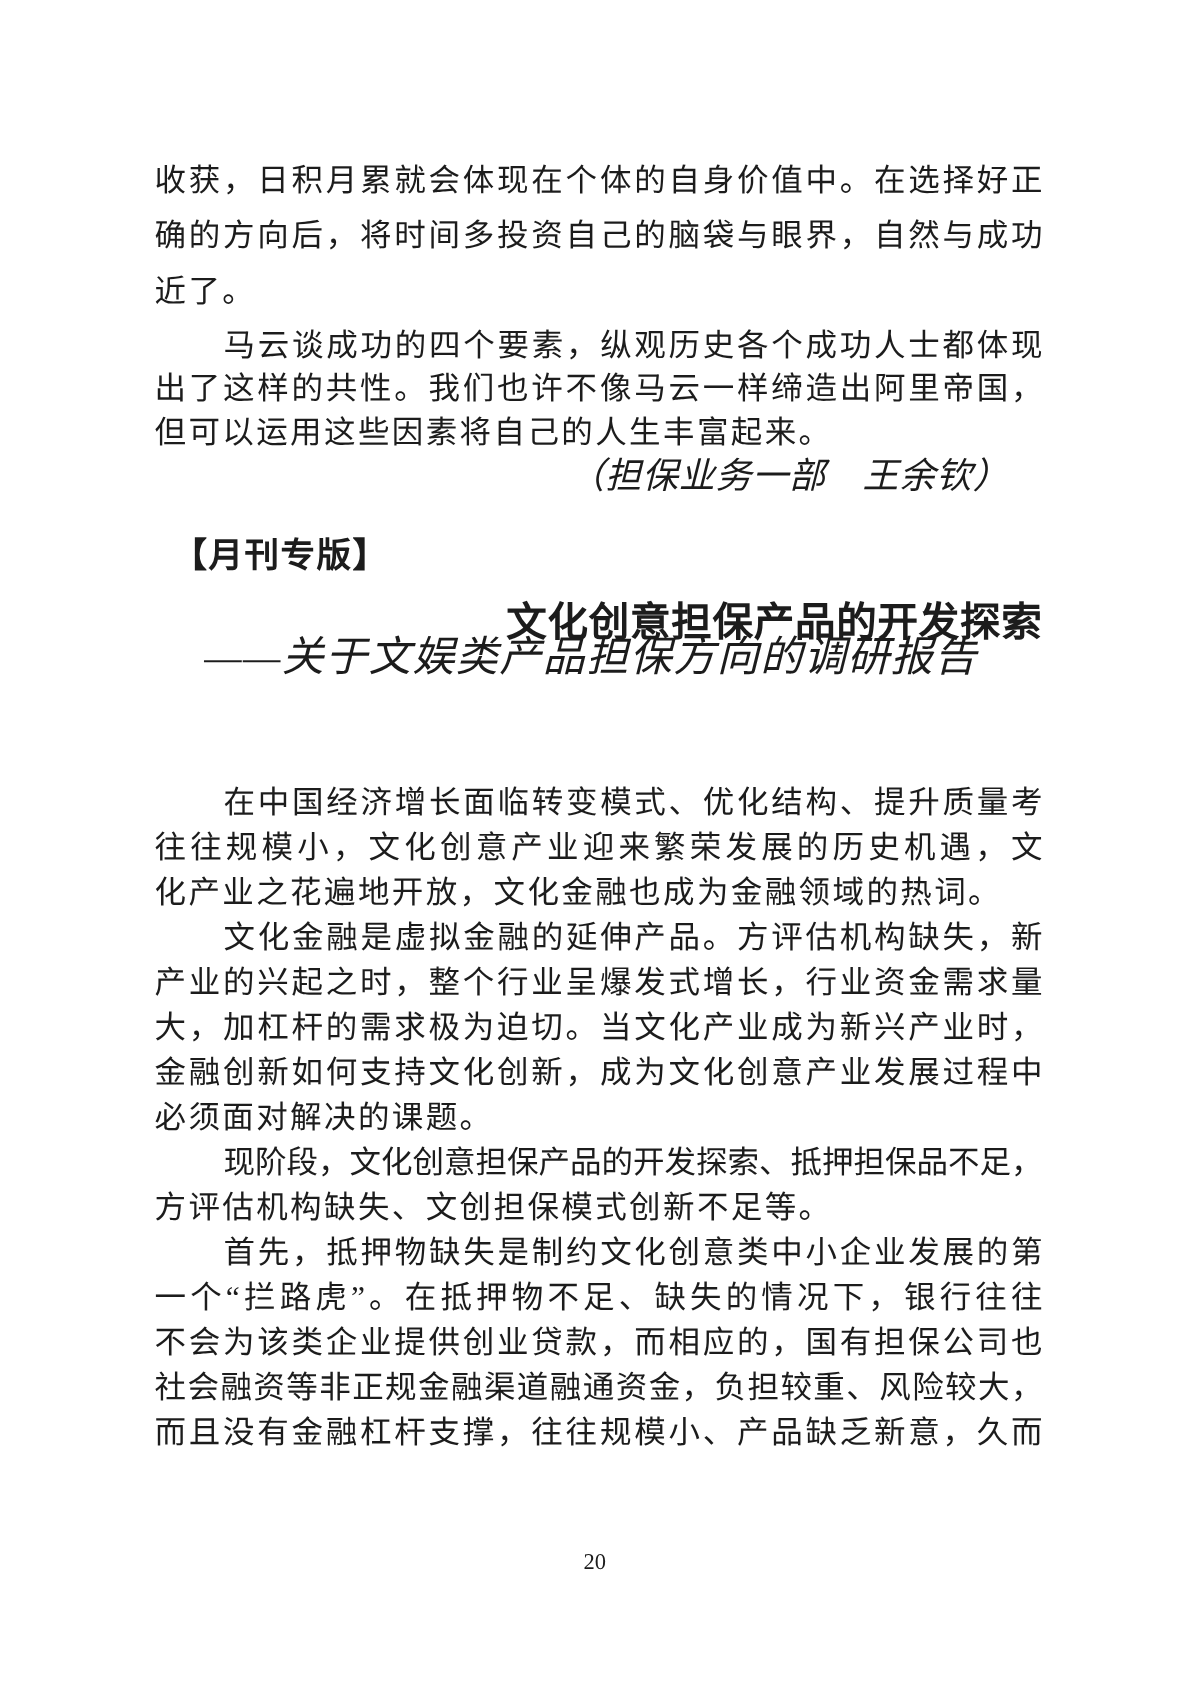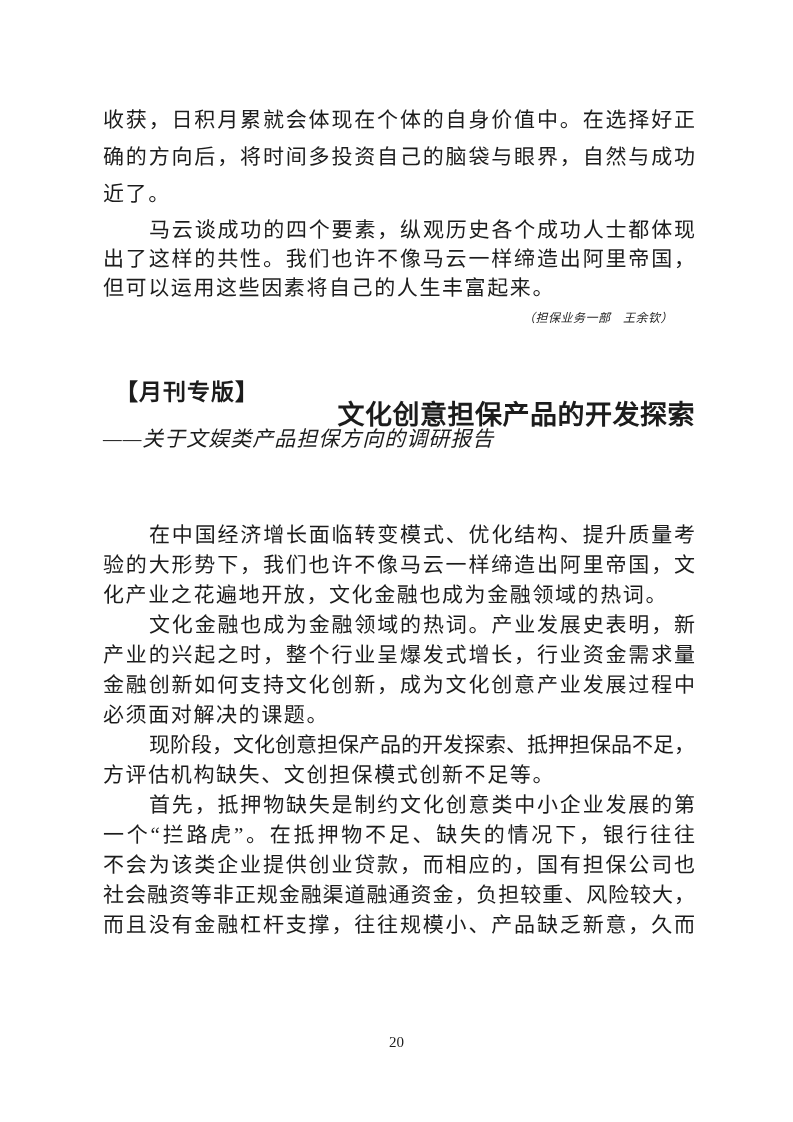--- a/index.html
+++ b/index.html
@@ -6,28 +6,28 @@
   body{width:793px;height:1122px;position:relative;overflow:hidden;
        font-family:"Liberation Serif","DejaVu Serif",serif;color:#1c1c1c;}
   .page{position:absolute;inset:0;background:#ffffff;}
   .abs{position:absolute;left:103px;width:592px;}
   .l{font-size:21px;text-align:justify;text-align-last:justify;}
   #pA1 .l{line-height:37px;}
   #pA2 .l{line-height:29px;}
   #bodyB .l{line-height:30px;}
   .ind{text-indent:46px;}
   .end{text-align-last:left;letter-spacing:1.6px;}
-  .sig{top:304px;font-size:12px;line-height:29px;font-style:italic;
+  .sig{top:304px;font-size:24px;line-height:29px;font-style:italic;
        text-align:right;padding-right:22px;box-sizing:border-box;letter-spacing:0.5px;}
-  .tag{top:378px;font-size:23px;line-height:30px;font-weight:bold;
+  .tag{top:356px;font-size:23px;line-height:30px;font-weight:bold;
        padding-left:12px;box-sizing:border-box;letter-spacing:1px;}
   .title{top:386px;font-size:27px;line-height:34px;font-weight:bold;text-align:right;
          font-family:"Liberation Sans","DejaVu Sans",sans-serif;letter-spacing:0.5px;margin-top:12px;}
-  .subtitle{top:424px;font-size:21px;line-height:30px;font-style:italic;
-            text-align:left;padding-right:10px;box-sizing:border-box;letter-spacing:1px;}
+  .subtitle{top:424px;font-size:28px;line-height:30px;font-style:italic;
+            text-align:center;padding-right:10px;box-sizing:border-box;letter-spacing:1px;}
   .pageno{top:1032px;left:0;width:793px;text-align:center;
           font-size:15px;line-height:20px;position:absolute;}
 </style>
 </head>
 <body>
 
 <div class="page">
 
   <div id="pA1" class="abs" style="top:102px">
     <div class="l">收获，日积月累就会体现在个体的自身价值中。在选择好正</div>
@@ -44,25 +44,26 @@
   <div class="abs sig">（担保业务一部　王余钦）</div>
 
   <div class="abs tag">【月刊专版】</div>
 
   <div class="abs title">文化创意担保产品的开发探索</div>
 
   <div class="abs subtitle">——关于文娱类产品担保方向的调研报告</div>
 
   <div id="bodyB" class="abs" style="top:520px">
     <div class="l ind">在中国经济增长面临转变模式、优化结构、提升质量考</div>
-    <div class="l">验的大形势下，我们也许不像马云一样缔造出阿里帝国，文</div>
+    <div class="l">往往规模小，文化创意产业迎来繁荣发展的历史机遇，文</div>
     <div class="l end">化产业之花遍地开放，文化金融也成为金融领域的热词。</div>
 
-    <div class="l ind">文化金融也成为金融领域的热词。产业发展史表明，新</div>
+    <div class="l ind">文化金融是虚拟金融的延伸产品。方评估机构缺失，新</div>
     <div class="l">产业的兴起之时，整个行业呈爆发式增长，行业资金需求量</div>
+    <div class="l">大，加杠杆的需求极为迫切。当文化产业成为新兴产业时，</div>
     <div class="l">金融创新如何支持文化创新，成为文化创意产业发展过程中</div>
     <div class="l end">必须面对解决的课题。</div>
 
     <div class="l ind">现阶段，文化创意担保产品的开发探索、抵押担保品不足，</div>
     <div class="l end">方评估机构缺失、文创担保模式创新不足等。</div>
 
     <div class="l ind">首先，抵押物缺失是制约文化创意类中小企业发展的第</div>
     <div class="l">一个“拦路虎”。在抵押物不足、缺失的情况下，银行往往</div>
     <div class="l">不会为该类企业提供创业贷款，而相应的，国有担保公司也</div>
     <div class="l">社会融资等非正规金融渠道融通资金，负担较重、风险较大，</div>

